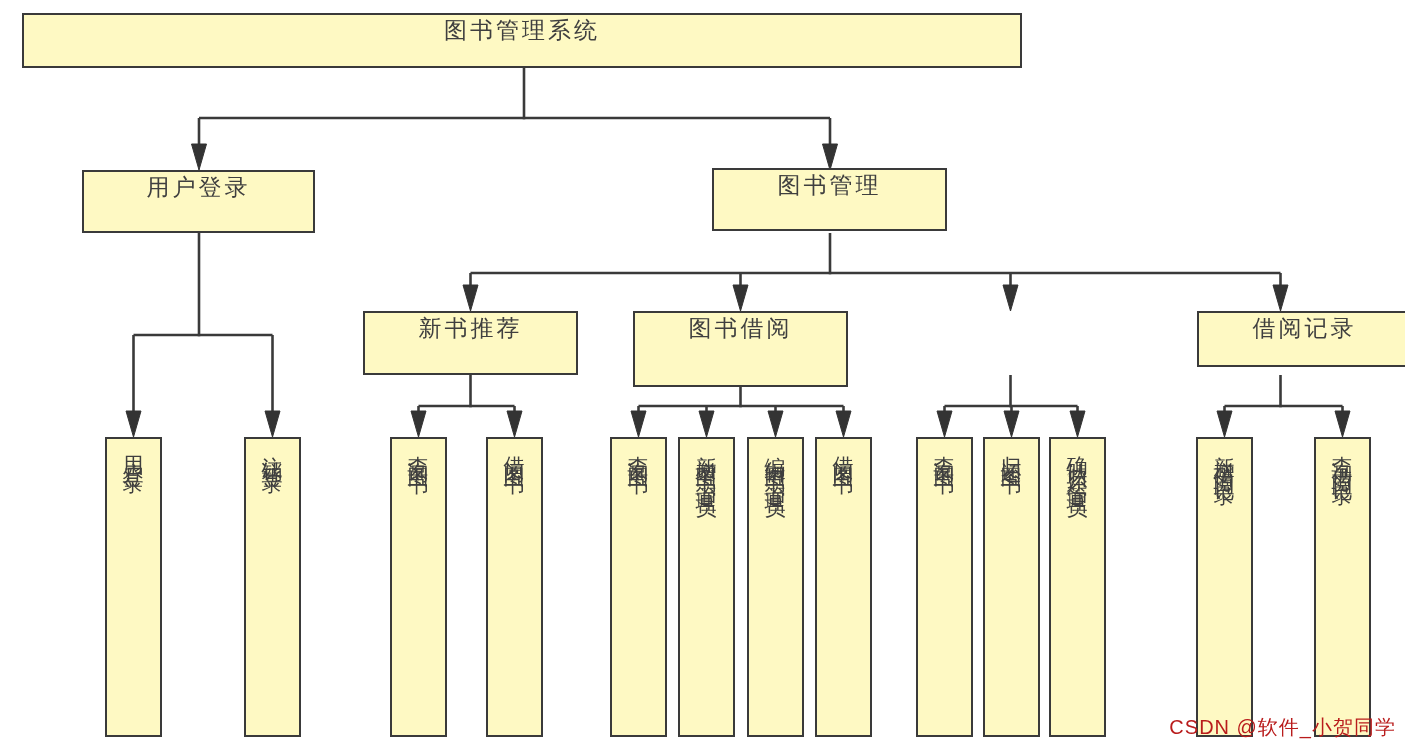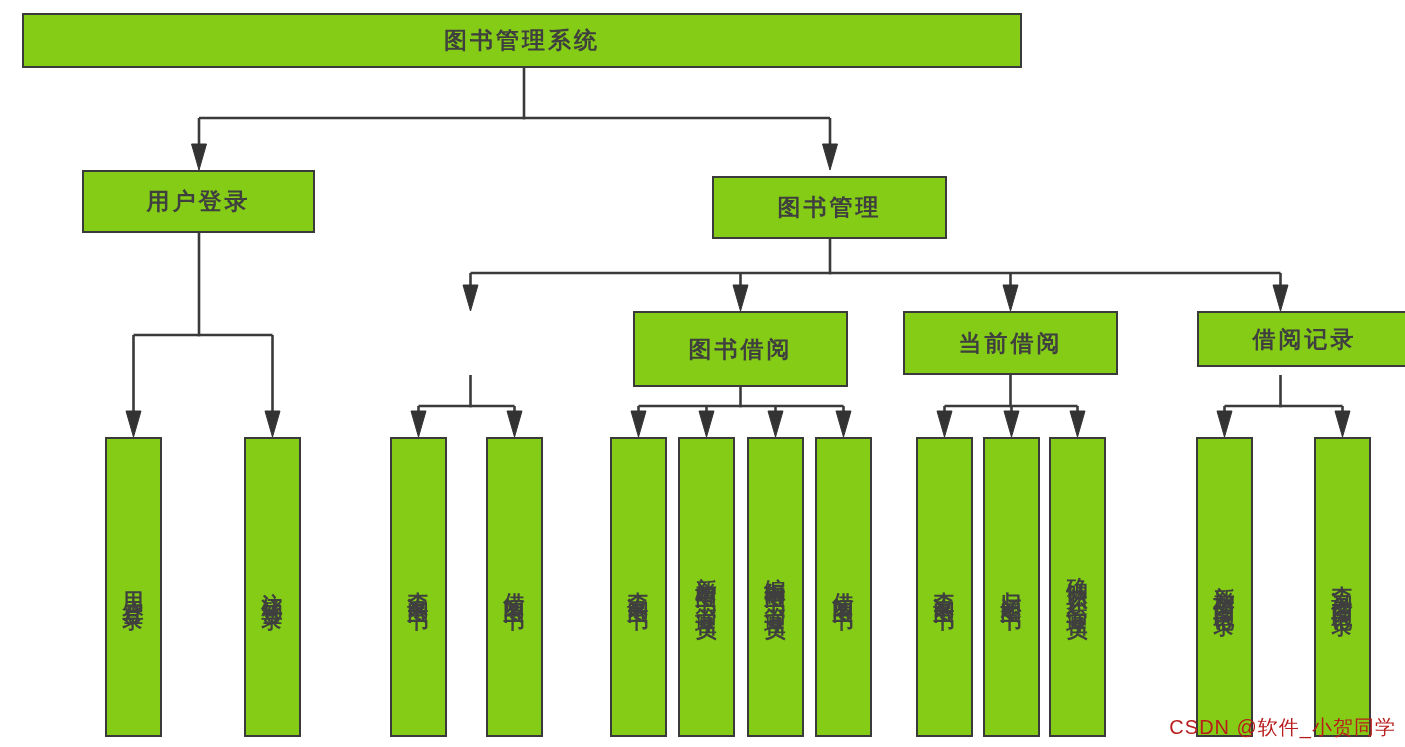--- a/index.html
+++ b/index.html
@@ -14,45 +14,43 @@
   .connectors {
     position: absolute;
     left: 0; top: 0;
     width: 1405px; height: 747px;
   }
   .connectors line { stroke: #3a3a3a; stroke-width: 2.6; }
   .connectors polygon { fill: #333333; stroke: #333333; }
   .box {
     position: absolute;
     box-sizing: border-box;
-    background: #84cc16;
+    background: #fef9c3;
     border: 2.5px solid #3a3a3a;
     display: flex;
-    align-items: center;
     justify-content: center;
     color: #3f3f3f;
-    font-weight: bold;
   }
   .h-label {
     font-size: 23px;
     letter-spacing: 3px;
     white-space: nowrap;
   }
   .v-label {
     writing-mode: vertical-rl;
     text-orientation: mixed;
     font-size: 21px;
     line-height: 1;
     letter-spacing: 6px;
     white-space: nowrap;
   }
   
   .n-root   { left: 22px;   top: 13px;  width: 1000px; height: 55px; }
   .n-l2a    { left: 82px;   top: 170px; width: 233px;  height: 63px; }
-  .n-l2b    { left: 712px;  top: 176px; width: 235px;  height: 63px; }
+  .n-l2b    { left: 712px;  top: 168px; width: 235px;  height: 63px; }
   .n-l3a    { left: 363px;  top: 311px; width: 215px;  height: 64px; }
   .n-l3b    { left: 633px;  top: 311px; width: 215px;  height: 76px; }
   .n-l3c    { left: 903px;  top: 311px; width: 215px;  height: 64px; }
   .n-l3d    { left: 1173px; top: 311px; width: 215px;  height: 56px; margin-left: 24px; }
   .leaf     { top: 437px; width: 57px; height: 300px; }
   .f-g1a { left: 105px; }  .f-g1b { left: 244px; }
   .f-g2a { left: 390px; }  .f-g2b { left: 486px; }
   .f-g3a { left: 610px; }  .f-g3b { left: 678px; } .f-g3c { left: 747px; } .f-g3d { left: 815px; }
   .f-g4a { left: 916px; }  .f-g4b { left: 983px; } .f-g4c { left: 1049px; }
   .f-g5a { left: 1196px; } .f-g5b { left: 1314px; }
@@ -176,26 +174,26 @@
     <span class="h-label">图书管理系统</span>
   </div>
 
   <div class="box n-l2a">
     <span class="h-label">用户登录</span>
   </div>
   <div class="box n-l2b">
     <span class="h-label">图书管理</span>
   </div>
 
+  <div class="box n-l3a">
+    <span class="h-label">新书推荐</span>
+  </div>
   <div class="box n-l3b">
     <span class="h-label">图书借阅</span>
   </div>
-  <div class="box n-l3c">
-    <span class="h-label">当前借阅</span>
-  </div>
   <div class="box n-l3d">
     <span class="h-label">借阅记录</span>
   </div>
 
   <div class="box leaf f-g1a">
     <span class="v-label">用户登录</span>
   </div>
   <div class="box leaf f-g1b">
     <span class="v-label">注销登录</span>
   </div>

